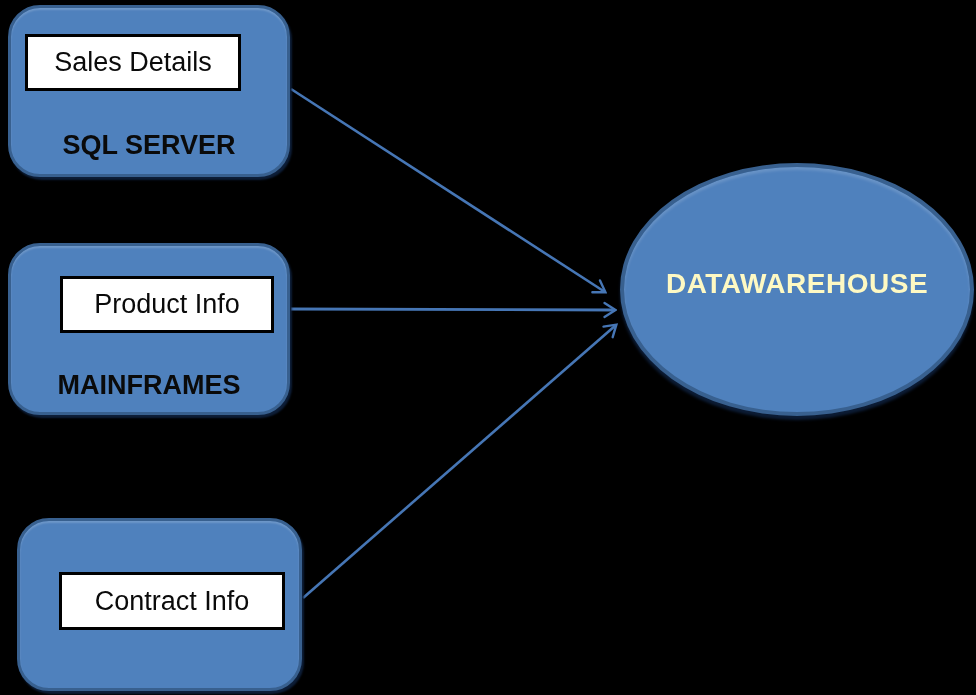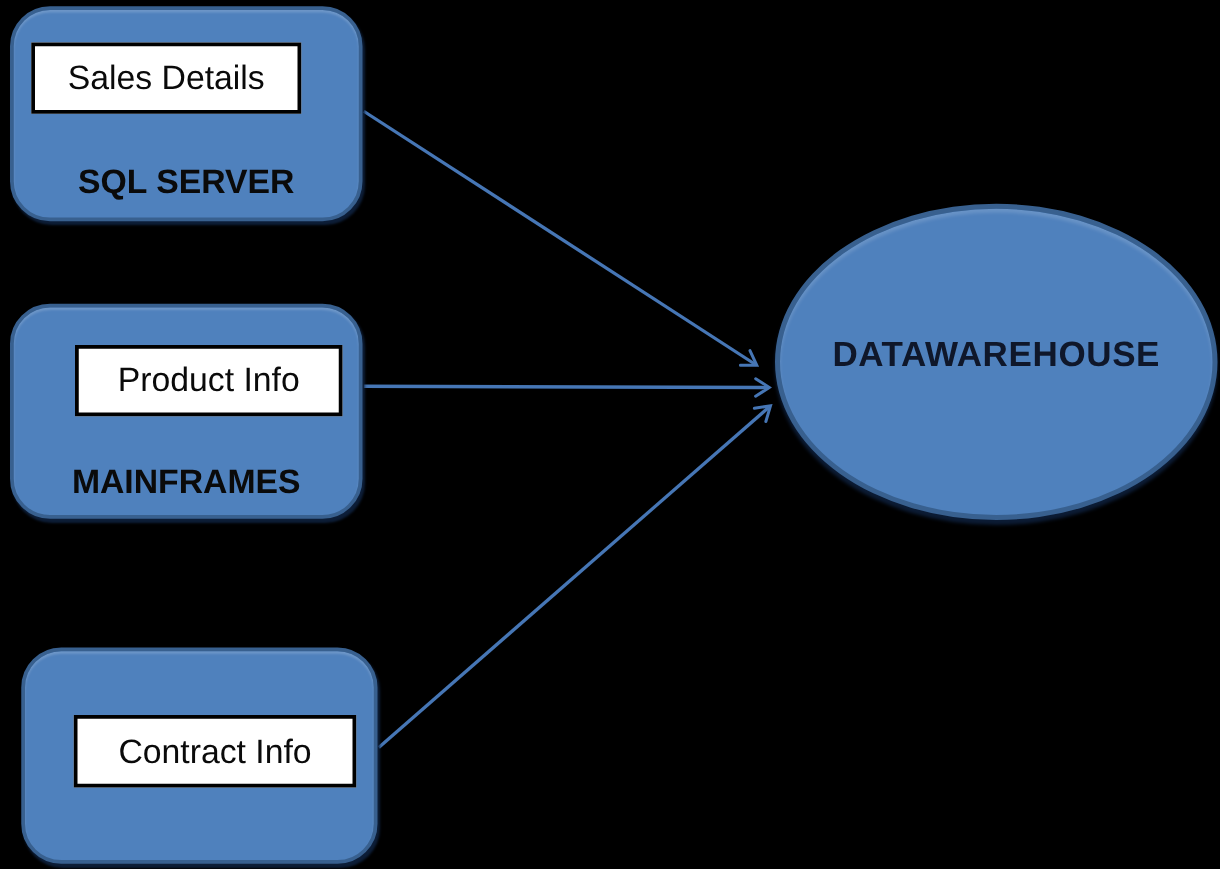--- a/index.html
+++ b/index.html
@@ -82,21 +82,21 @@
     border-radius: 50%;
     display: flex;
     align-items: center;
     justify-content: center;
     box-shadow: 0 4px 3px rgba(15, 35, 66, 0.8),
                 inset 0 3px 3px rgba(255,255,255,0.15);
   }
   .target-label {
     font-weight: bold;
     font-size: 28px;
-    color: #0f172a;
+    color: #fef9c3;
     letter-spacing: 0.5px;
     white-space: nowrap;
     position: relative;
     top: -6px;
   }
 </style>
 </head>
 <body>
 
 <div class="canvas">

